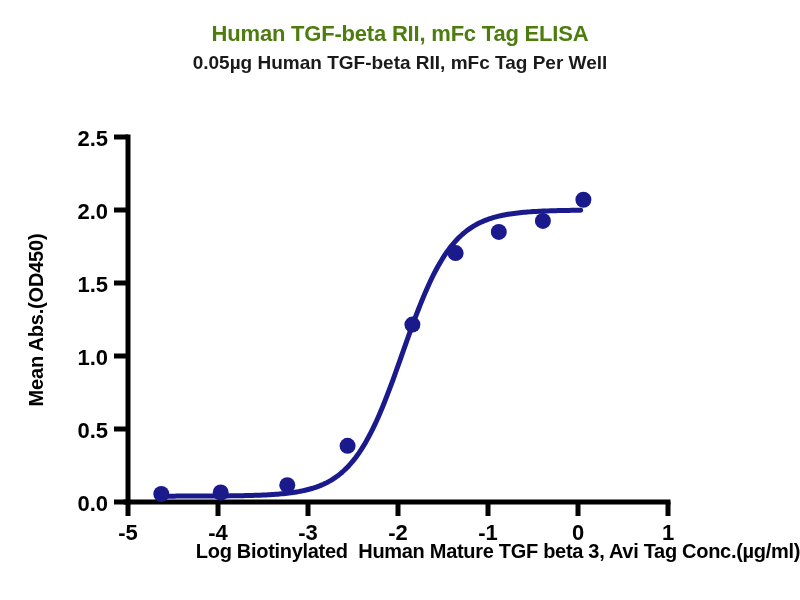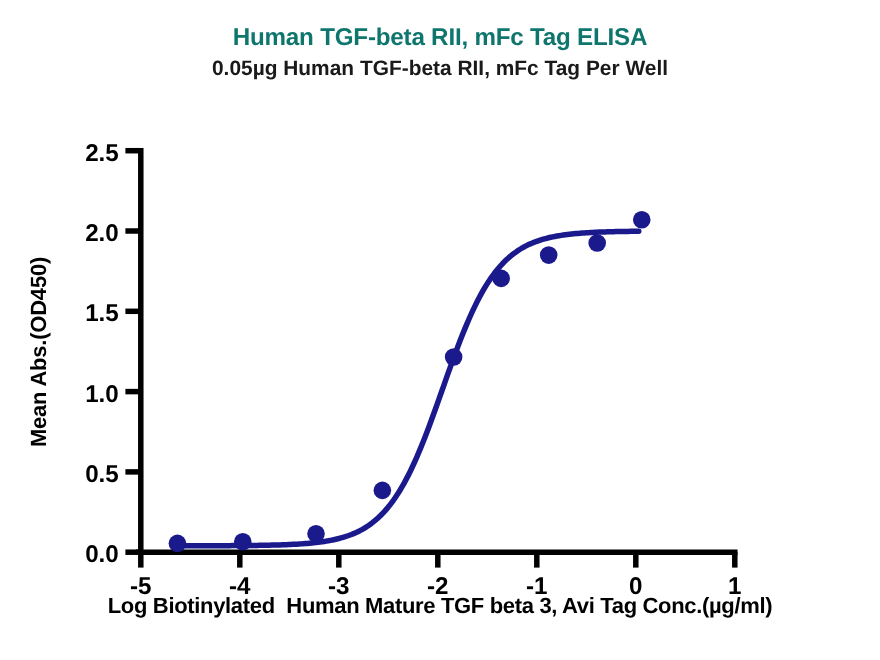--- a/index.html
+++ b/index.html
@@ -25,39 +25,39 @@
   #title-block {
     position: absolute;
     left: 0;
     top: 20px;
     width: 800px;
     text-align: center;
   }
   #chart-title {
     font-size: 22px;
     font-weight: bold;
-    color: #0f766e;
+    color: #4d7c0f;
     letter-spacing: -0.2px;
     line-height: 28px;
   }
   #chart-subtitle {
     font-size: 19px;
     font-weight: bold;
     color: #1a1a1a;
     line-height: 26px;
     margin-top: 2px;
   }
 
   
   #xlabel {
     position: absolute;
     left: 0;
     top: 540px;
     width: 800px;
-    text-align: center;
+    text-align: right;
     font-size: 20px;
     font-weight: bold;
     color: #000000;
     letter-spacing: -0.3px;
     white-space: pre;
   }
   #ylabel-wrap {
     position: absolute;
     left: 14px;
     top: 150px;

